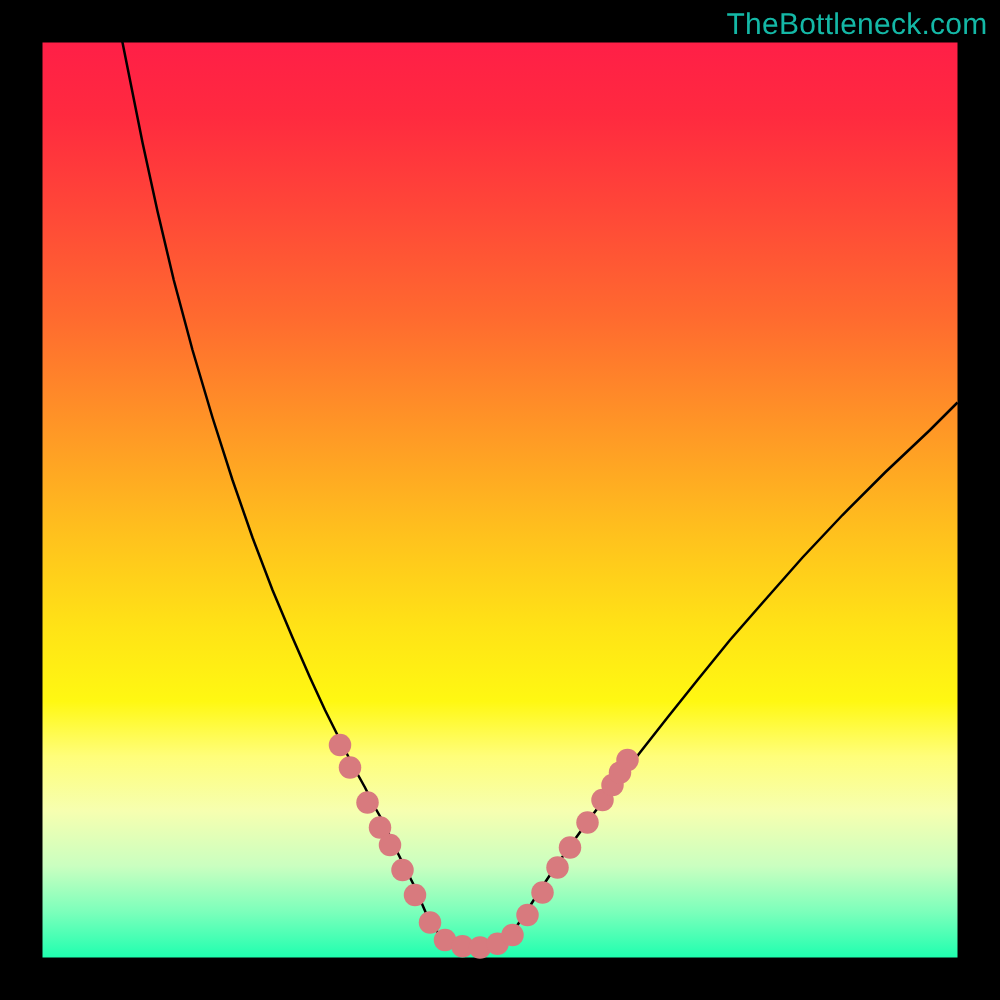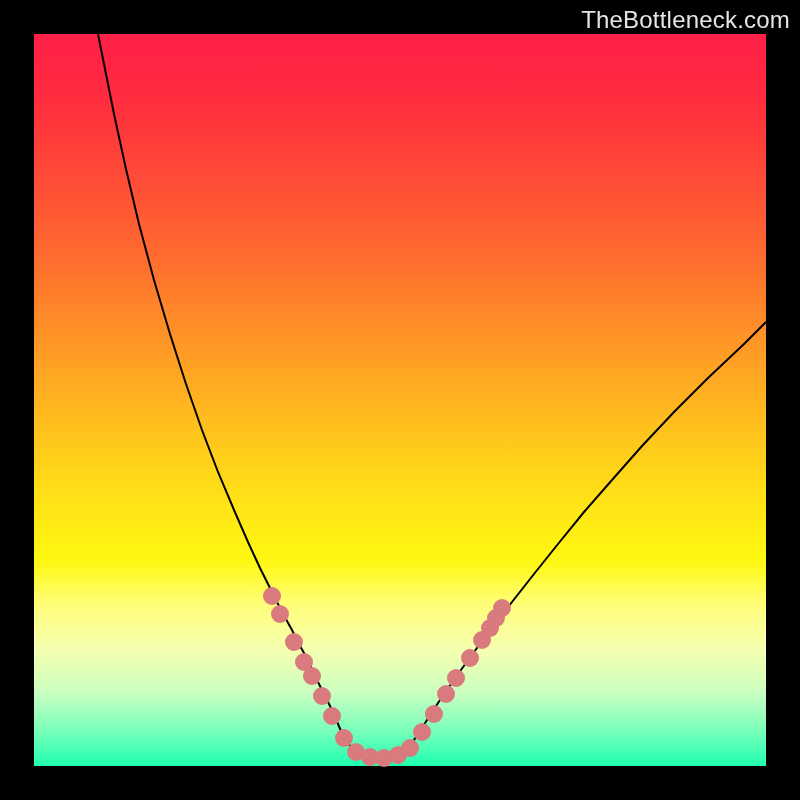--- a/index.html
+++ b/index.html
@@ -8,21 +8,21 @@
     height: 800px;
     background: #000000;
     position: relative;
     overflow: hidden;
     font-family: Arial, Helvetica, sans-serif;
   }
   .watermark {
     position: absolute;
     top: 6px;
     right: 10px;
-    color: #e5e5e5;
+    color: #14b8a6;
     font-size: 24px;
     font-weight: 500;
     z-index: 10;
     letter-spacing: 0.2px;
   }
   .plot-area {
     position: absolute;
     left: 34px;
     top: 34px;
     width: 732px;

